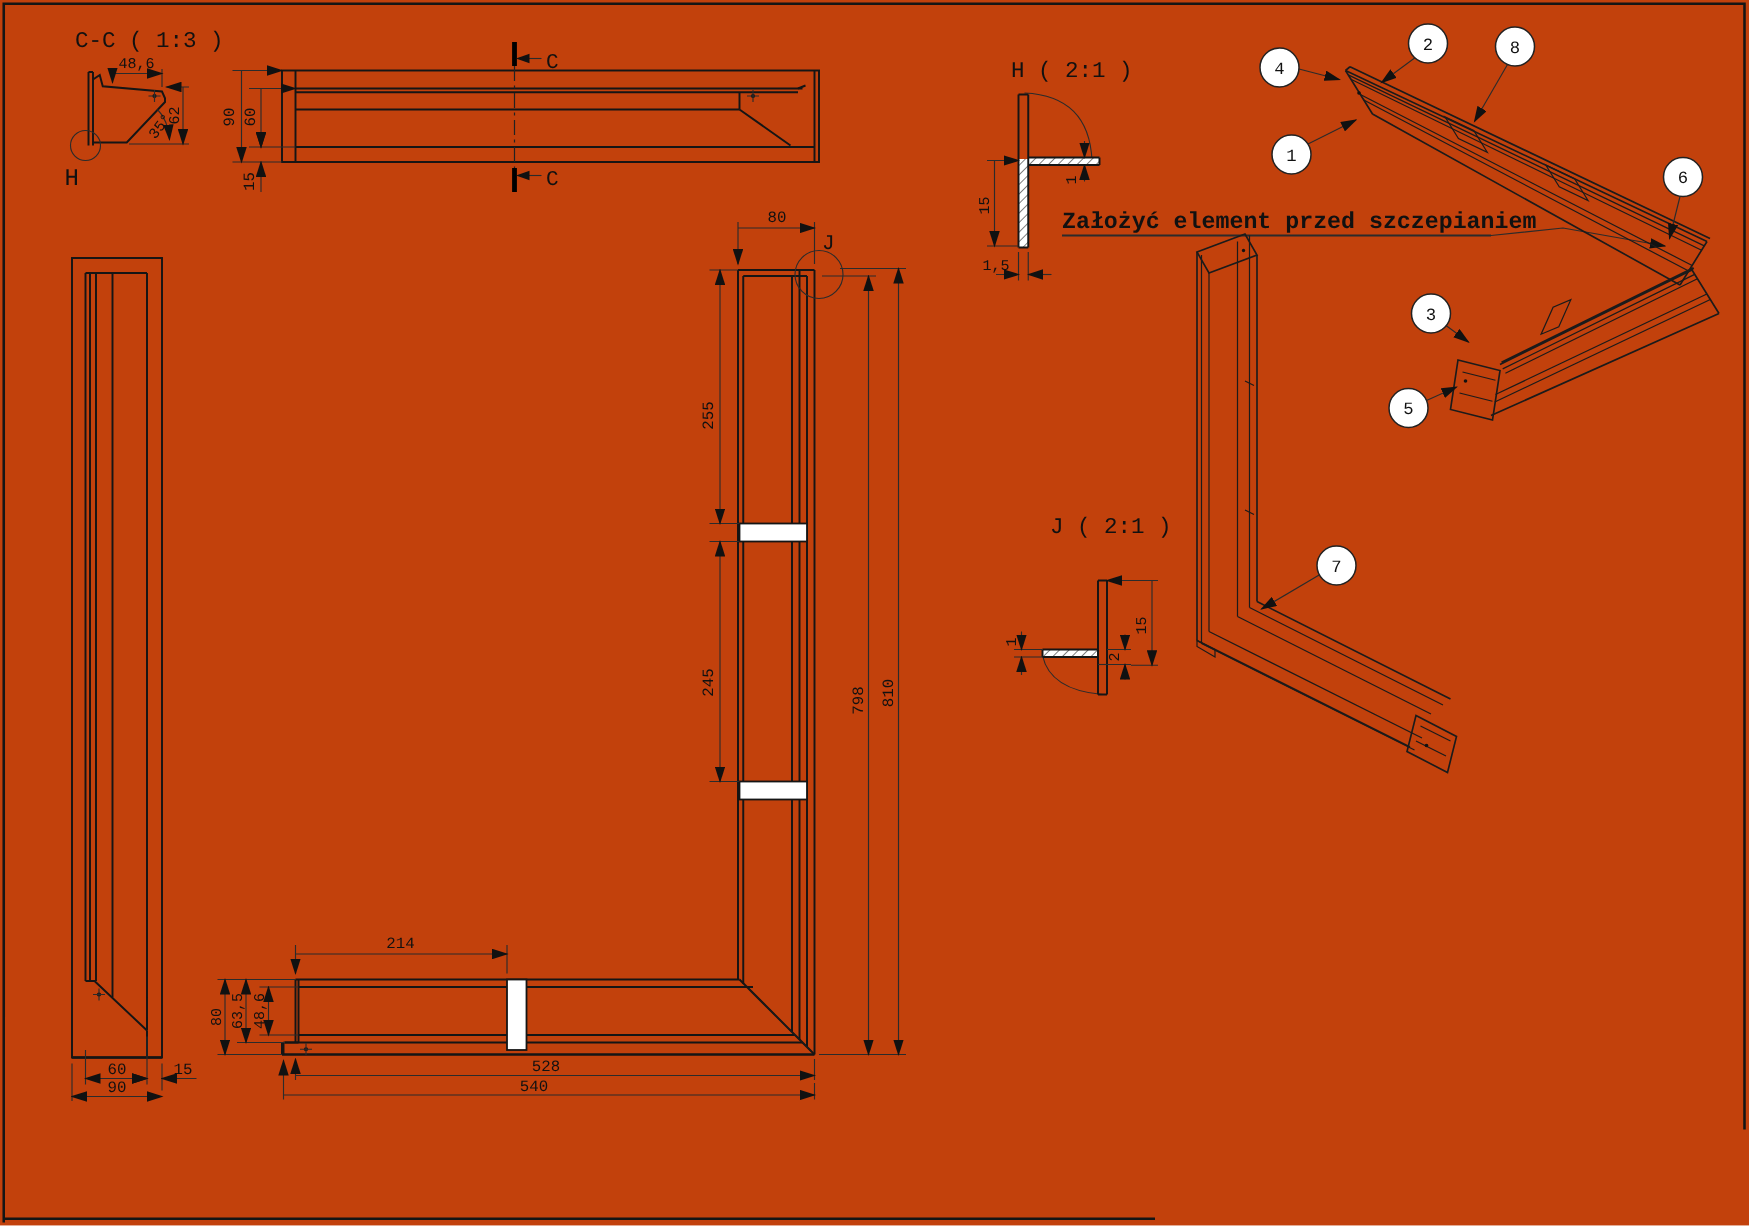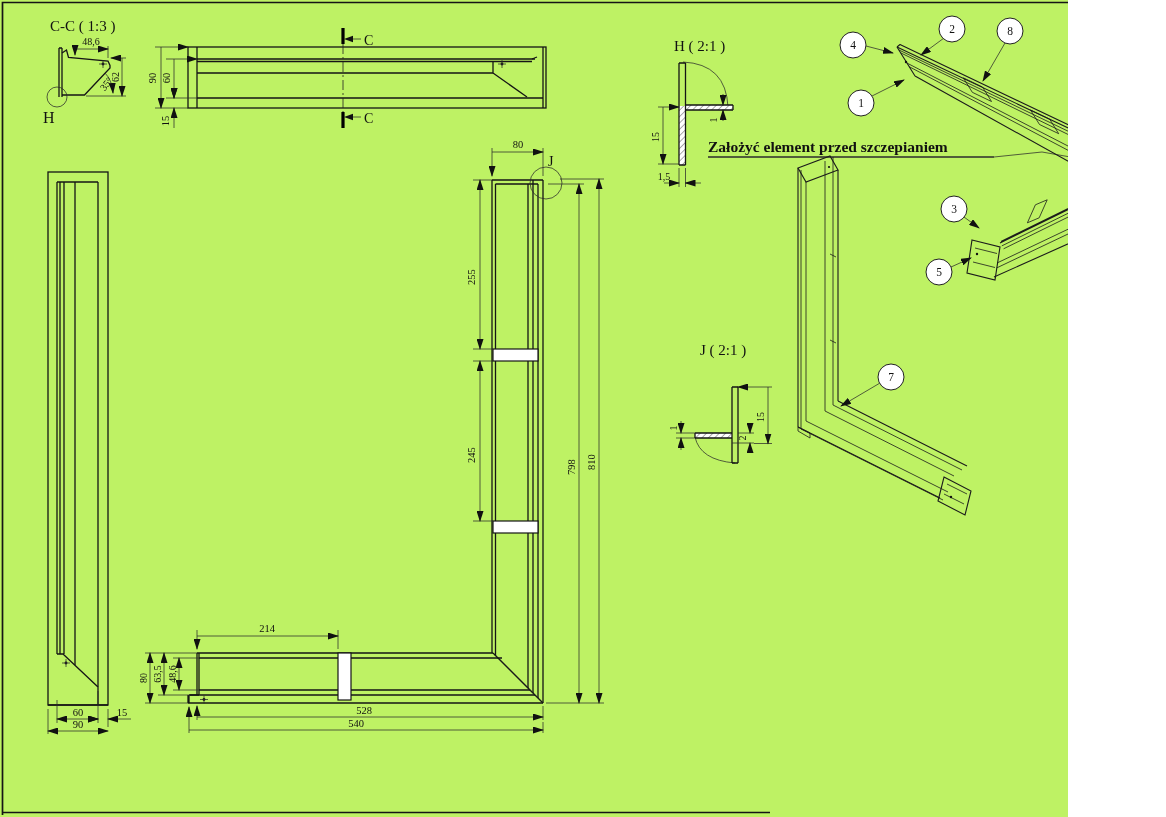--- a/index.html
+++ b/index.html
@@ -1,17 +1,17 @@
 <!DOCTYPE html>
 <html><head>
 <meta charset="utf-8">
 <style>
   html,body{margin:0;padding:0;background:#ffffff;}
-  .page{position:relative;width:1068px;height:817px;background:#bef264;overflow:hidden;
-        font-family:Liberation Serif, serif;}
+  .page{position:relative;width:1166px;height:817px;background:#c2410c;overflow:hidden;
+        font-family:Liberation Mono, monospace;}
   svg{position:absolute;left:0;top:0;}
   text{fill:#111;}
   .t-title{font-size:15px;}
   .t-dim{font-size:10.5px;}
   .t-dim-s{font-size:10px;}
   .t-label{font-size:15px;}
   .t-note{font-size:15.5px;font-weight:bold;}
   .t-balloon{font-size:11.5px;}
   .ol{stroke:#151515;stroke-width:1.3;fill:none;}
   .ol2{stroke:#151515;stroke-width:1.7;fill:none;}

